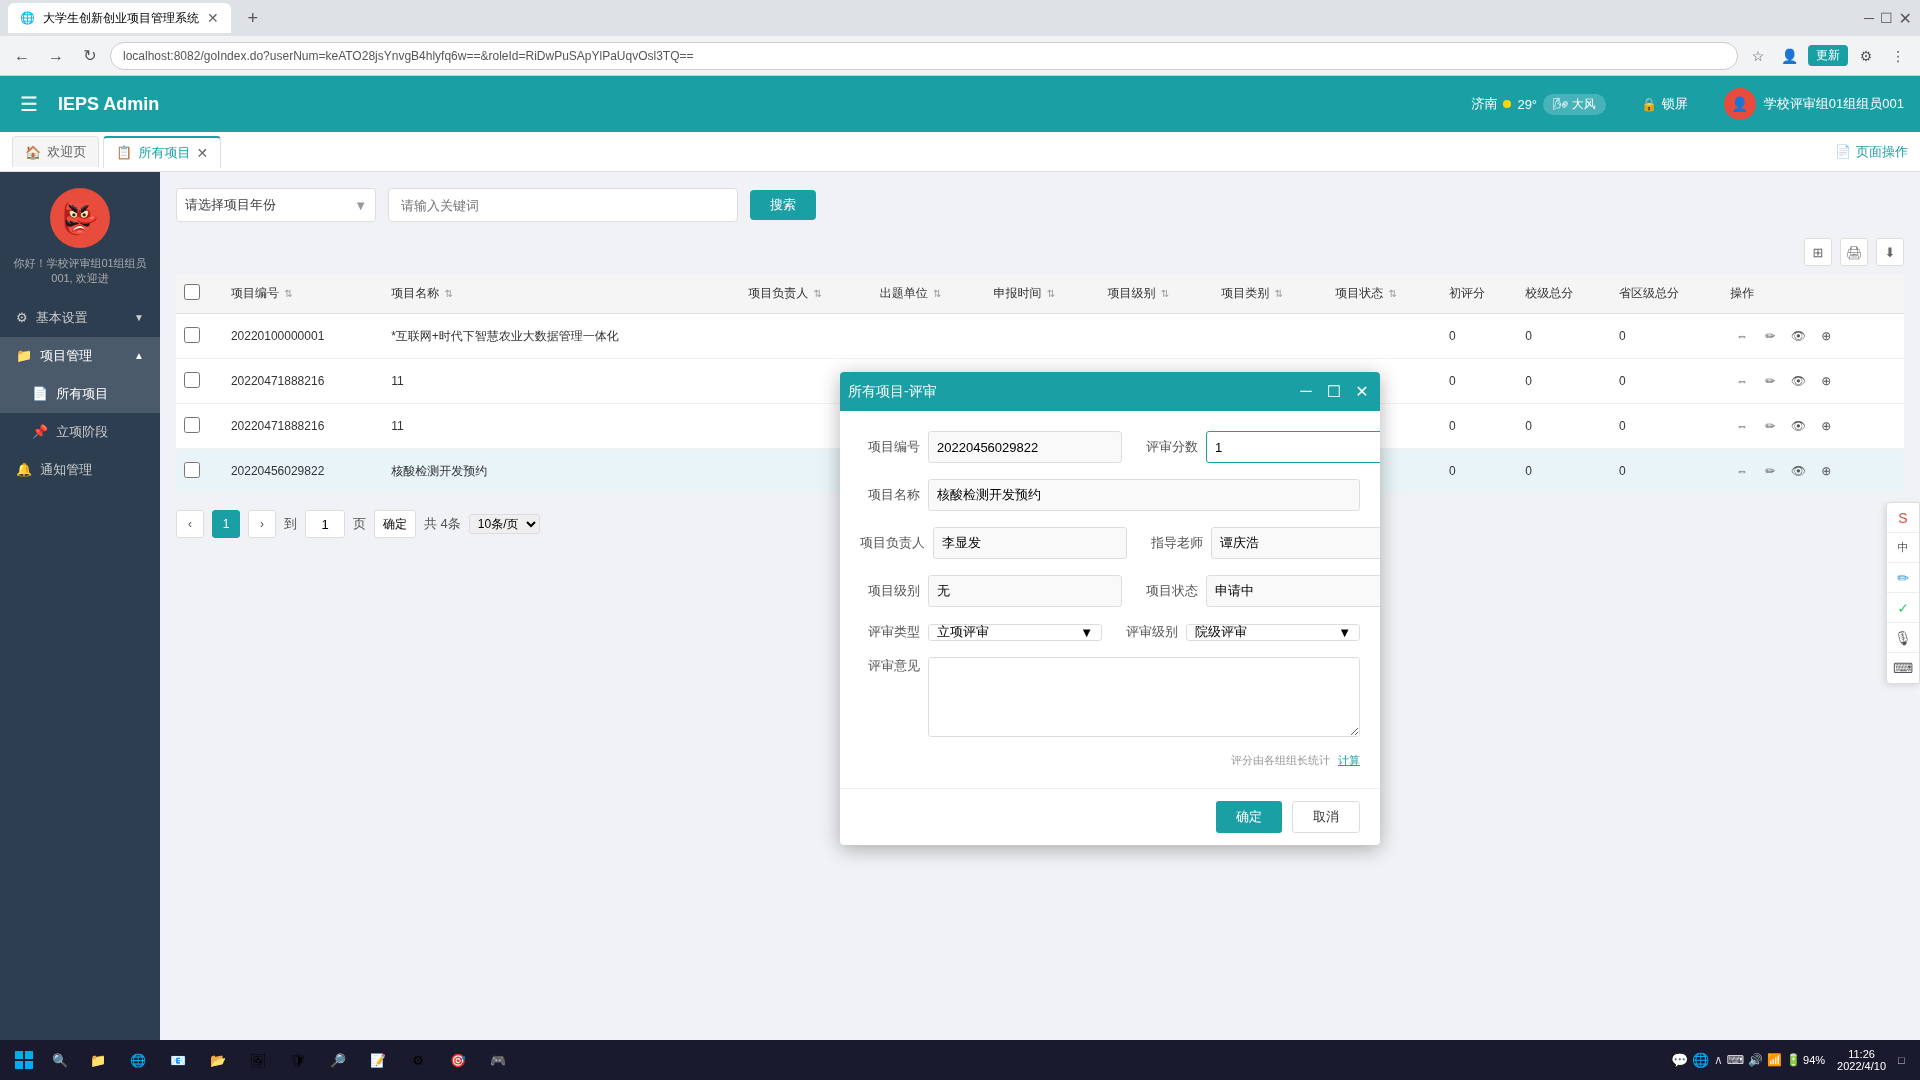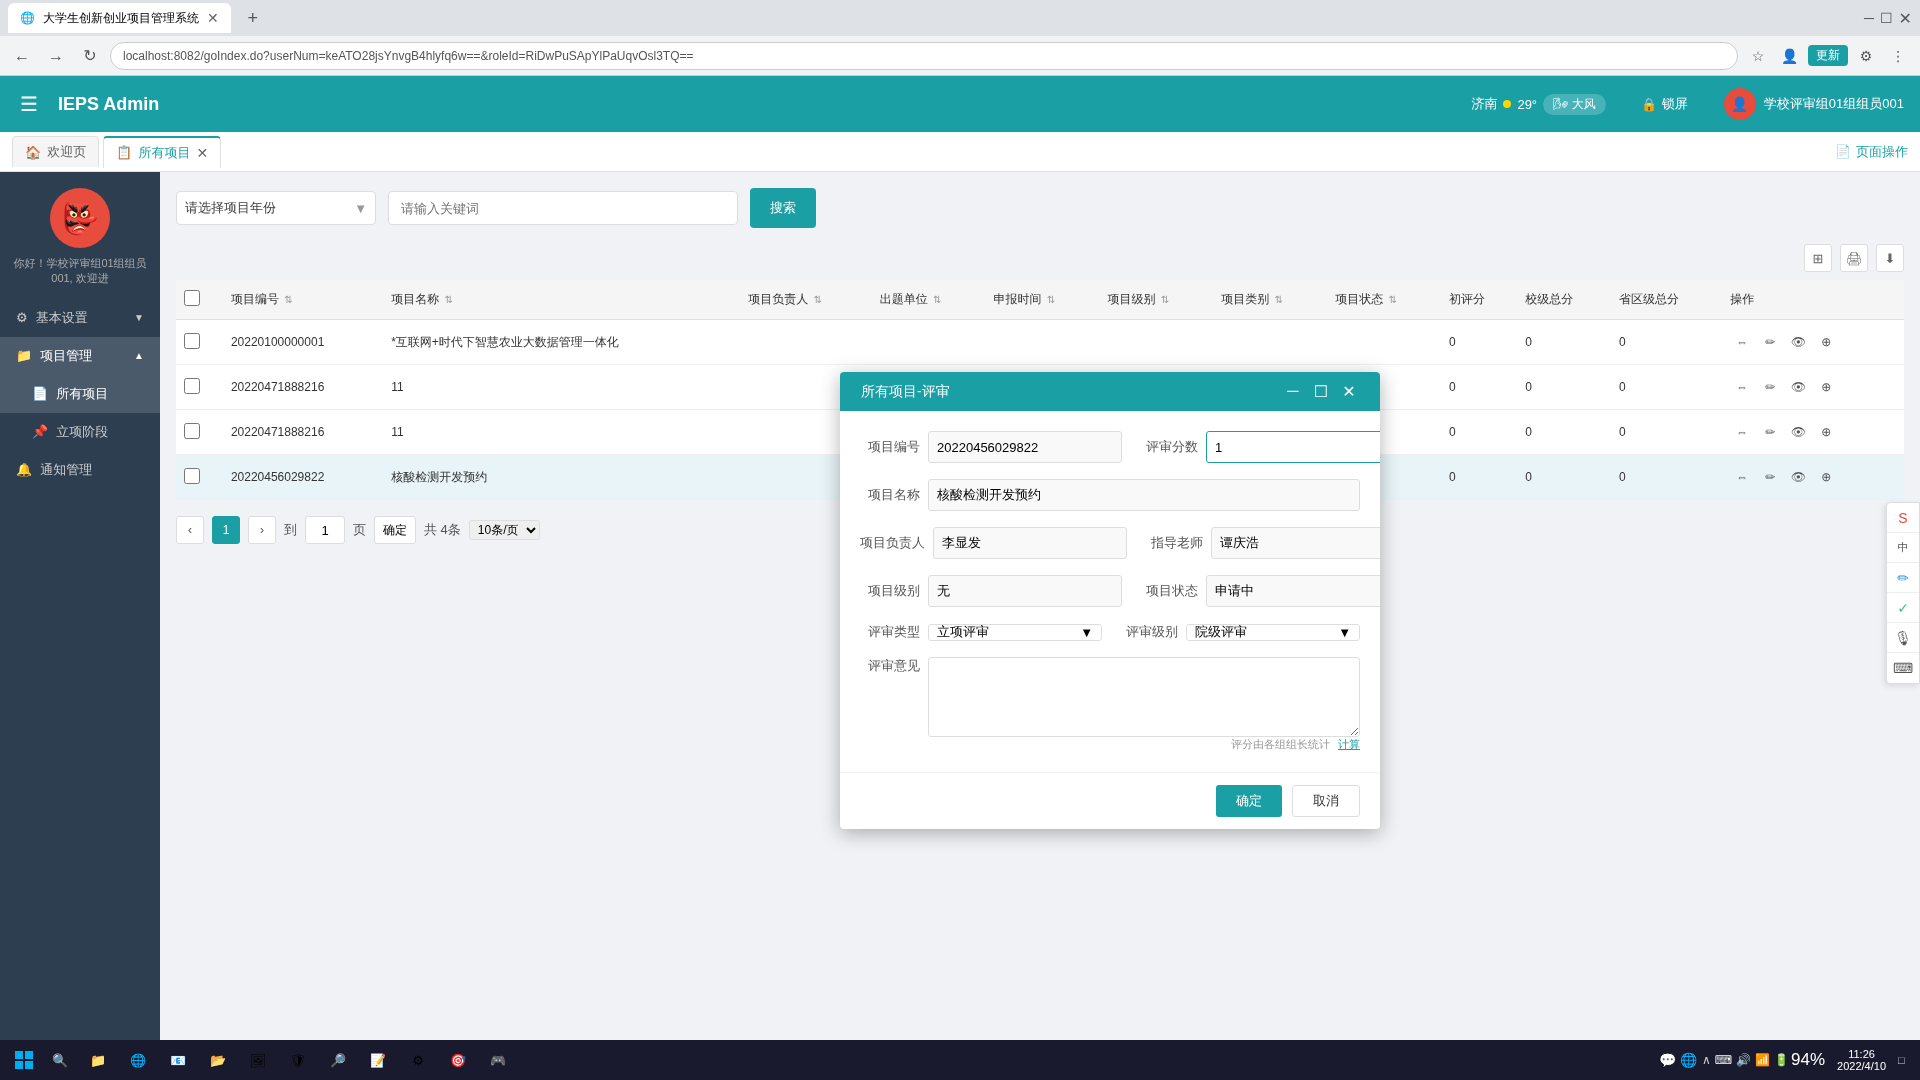--- a/index.html
+++ b/index.html
@@ -46,21 +46,21 @@
     .sidebar-item.active { background: rgba(255,255,255,0.15); color: #fff; }
     .sidebar-group { background: rgba(0,0,0,0.2); }
     .sidebar-sub { padding-left: 32px; }
     .sidebar-item .arrow { margin-left: auto; font-size: 10px; }
 
     
     .content { flex: 1; padding: 16px; overflow: auto; position: relative; }
     .filter-bar { display: flex; gap: 12px; margin-bottom: 16px; align-items: center; }
     .filter-select { width: 200px; height: 34px; border: 1px solid #ddd; border-radius: 4px; padding: 0 8px; background: #fff; font-size: 13px; color: #999; display: flex; align-items: center; justify-content: space-between; cursor: pointer; }
     .filter-input { flex: 1; max-width: 350px; height: 34px; border: 1px solid #ddd; border-radius: 4px; padding: 0 12px; font-size: 13px; }
-    .search-btn { height: 40px; padding: 0 20px; background: #1a9fa5; color: #fff; border: none; border-radius: 4px; cursor: pointer; font-size: 13px; }
+    .search-btn { height: 30px; padding: 0 20px; background: #1a9fa5; color: #fff; border: none; border-radius: 4px; cursor: pointer; font-size: 13px; }
 
     
     .data-table { width: 100%; border-collapse: collapse; background: #fff; font-size: 12px; }
     .data-table th { background: #f5f5f5; padding: 10px 8px; text-align: left; border-bottom: 1px solid #e0e0e0; color: #333; font-weight: 500; white-space: nowrap; }
     .data-table td { padding: 10px 8px; border-bottom: 1px solid #f0f0f0; color: #333; white-space: nowrap; }
     .table-checkbox { width: 16px; height: 16px; }
     .sort-icon { color: #999; font-size: 10px; margin-left: 2px; }
     .action-icons { display: flex; gap: 4px; }
     .action-icon { width: 24px; height: 24px; display: flex; align-items: center; justify-content: center; cursor: pointer; color: #555; border-radius: 3px; }
     .table-toolbar { display: flex; justify-content: flex-end; gap: 8px; margin-bottom: 8px; }
@@ -70,33 +70,33 @@
     .pagination { display: flex; align-items: center; gap: 8px; margin-top: 16px; font-size: 13px; color: #555; }
     .page-btn { width: 28px; height: 28px; display: flex; align-items: center; justify-content: center; border: 1px solid #ddd; border-radius: 3px; cursor: pointer; background: #fff; font-size: 12px; }
     .page-btn.active { background: #1a9fa5; color: #fff; border-color: #1a9fa5; }
     .page-input { width: 40px; height: 28px; border: 1px solid #ddd; border-radius: 3px; text-align: center; font-size: 13px; }
     .page-confirm { height: 28px; padding: 0 8px; border: 1px solid #ddd; border-radius: 3px; background: #fff; cursor: pointer; font-size: 12px; }
     .page-size-select { height: 20px; border: 1px solid #ddd; border-radius: 3px; padding: 0 4px; font-size: 12px; }
 
     
     .footer { text-align: center; color: #999; font-size: 12px; padding: 12px; background: #f0f2f5; }
     .dialog { background: #fff; border-radius: 4px; width: 540px; max-height: 660px; box-shadow: 0 4px 20px rgba(0,0,0,0.3); pointer-events: all; display: flex; flex-direction: column; position: absolute; top: 200px; left: 680px; }
-    .dialog-header { background: #1a9fa5; color: #fff; padding: 10px 21px; display: flex; align-items: center; justify-content: space-between; border-radius: 4px 4px 0 0; }
+    .dialog-header { background: #1a9fa5; color: #fff; padding: 10px 8px; display: flex; align-items: center; justify-content: space-between; border-radius: 4px 4px 0 0; }
     .dialog-title { font-size: 14px; font-weight: 500; }
     .dialog-header-btns { display: flex; gap: 8px; }
     .dialog-header-btn { color: #fff; cursor: pointer; font-size: 16px; width: 20px; text-align: center; }
     .dialog-body { padding: 20px; overflow-y: auto; flex: 1; }
     .form-row { display: flex; gap: 16px; margin-bottom: 16px; align-items: flex-start; }
     .form-group { display: flex; align-items: center; gap: 8px; flex: 1; }
     .form-label { color: #555; font-size: 13px; white-space: nowrap; min-width: 60px; text-align: right; }
     .form-input { flex: 1; height: 32px; border: 1px solid #ddd; border-radius: 3px; padding: 0 8px; font-size: 13px; background: #f9f9f9; }
     .form-input.editable { background: #fff; border-color: #1a9fa5; outline: none; }
     .form-select { flex: 1; height: 17px; border: 1px solid #ddd; border-radius: 3px; padding: 0 8px; font-size: 13px; background: #fff; display: flex; align-items: center; justify-content: space-between; cursor: pointer; }
     .form-textarea { flex: 1; height: 80px; border: 1px solid #ddd; border-radius: 3px; padding: 8px; font-size: 13px; resize: vertical; font-family: inherit; }
-    .form-group-full { display: flex; align-items: flex-start; gap: 8px; width: 100%; margin-bottom: 0; }
+    .form-group-full { display: flex; align-items: flex-start; gap: 8px; width: 100%; margin-bottom: 16px; }
     .dialog-footer { padding: 12px 20px; display: flex; justify-content: flex-end; gap: 10px; border-top: 1px solid #f0f0f0; }
     .btn-confirm { height: 32px; padding: 0 20px; background: #1a9fa5; color: #fff; border: none; border-radius: 3px; cursor: pointer; font-size: 13px; }
     .btn-cancel { height: 32px; padding: 0 20px; background: #fff; color: #333; border: 1px solid #ddd; border-radius: 3px; cursor: pointer; font-size: 13px; }
 
     
     .taskbar { position: fixed; bottom: 0; left: 0; right: 0; height: 40px; background: #1a1a2e; display: flex; align-items: center; padding: 0 8px; gap: 4px; z-index: 200; }
     .taskbar-start { width: 32px; height: 32px; display: flex; align-items: center; justify-content: center; cursor: pointer; }
     .taskbar-search { width: 32px; height: 32px; display: flex; align-items: center; justify-content: center; cursor: pointer; color: #fff; }
     .taskbar-app { width: 36px; height: 36px; display: flex; align-items: center; justify-content: center; cursor: pointer; border-radius: 4px; }
     .taskbar-right { margin-left: auto; display: flex; align-items: center; gap: 4px; color: #fff; font-size: 11px; }
@@ -488,21 +488,21 @@
   <div class="taskbar-right">
     <div style="display:flex;align-items:center;gap:4px;">
       <span style="font-size:14px;cursor:pointer;">💬</span>
       <span style="font-size:14px;cursor:pointer;">🌐</span>
       <span style="font-size:12px;cursor:pointer;color:#ccc;">∧</span>
       <span style="font-size:12px;cursor:pointer;">⌨</span>
       <span style="font-size:12px;cursor:pointer;">🔊</span>
       <span style="font-size:12px;cursor:pointer;">📶</span>
       <div style="display:flex;align-items:center;gap:2px;">
         <span style="font-size:12px;">🔋</span>
-        <span style="font-size:17px;">94%</span>
+        <span style="font-size:11px;">94%</span>
       </div>
     </div>
     <div class="taskbar-clock">
       <span>11:26</span>
       <span>2022/4/10</span>
     </div>
     <div style="width:14px;height:30px;display:flex;align-items:center;cursor:pointer;color:#ccc;">□</div>
   </div>
 </div>
 

